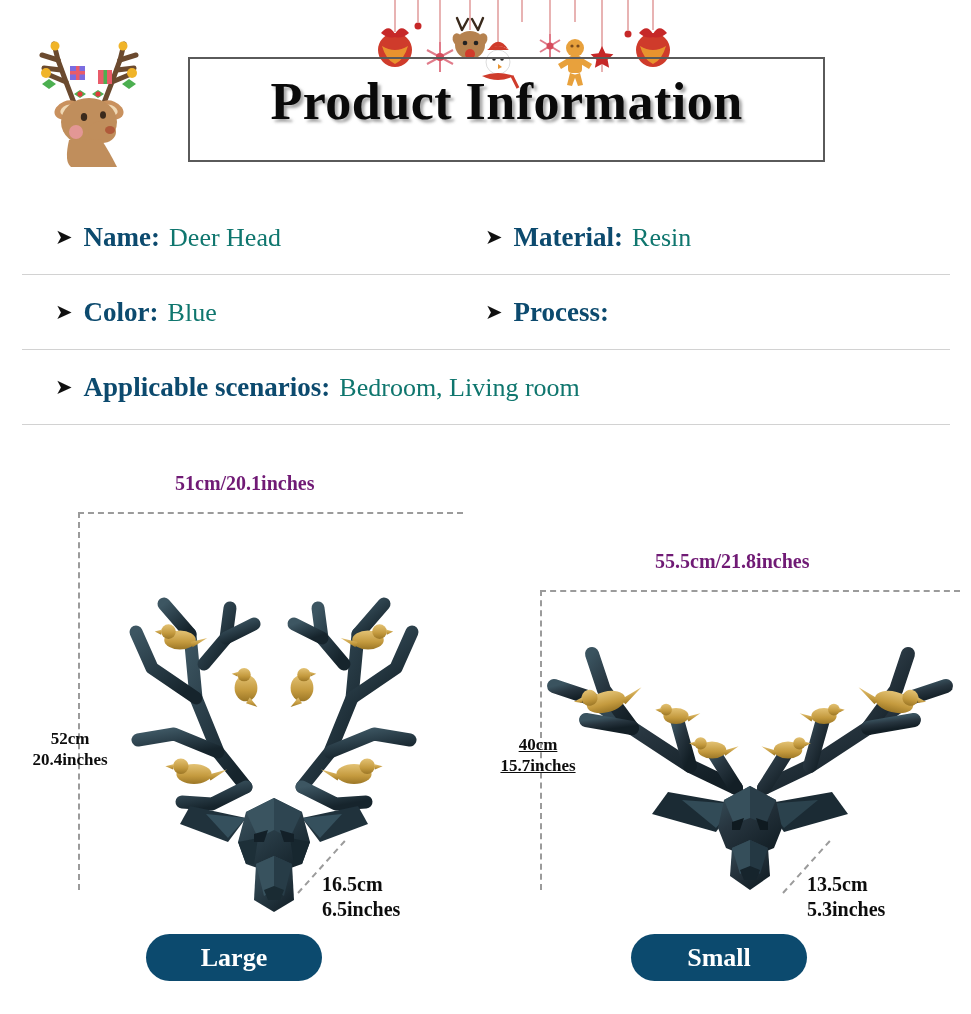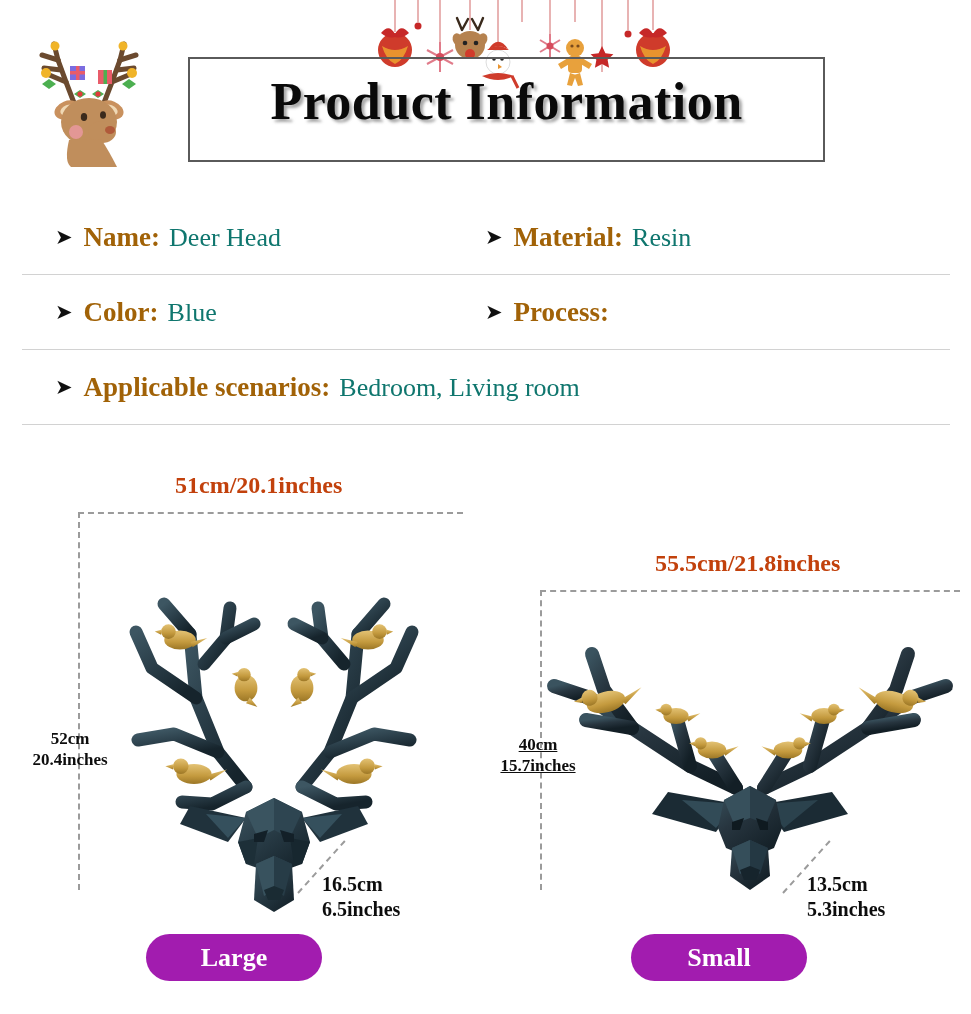--- a/index.html
+++ b/index.html
@@ -85,21 +85,21 @@
     font-size: 21px;
     color: #101010;
     margin-right: 11px;
     line-height: 1;
     position: relative;
     top: -2px;
   }
   .spec-label {
     font-size: 27px;
     font-weight: bold;
-    color: #a16207;
+    color: #0c4a6e;
     margin-right: 9px;
   }
   .spec-value {
     font-size: 26px;
     color: #0f766e;
     font-weight: normal;
   }
   .divider {
     position: absolute;
     left: 22px;
@@ -120,23 +120,23 @@
     position: absolute;
     top: 0;
     width: 486px;
     height: 574px;
   }
   .product.large { left: 0; }
   .product.small { left: 485px; }
 
   .dim-top {
     position: absolute;
-    font-size: 24px;
+    font-size: 20px;
     font-weight: bold;
-    color: #c2410c;
+    color: #701a75;
     white-space: nowrap;
   }
   .dash-h {
     position: absolute;
     height: 0;
     border-top: 2px dashed #9b9b9b;
   }
   .dash-v {
     position: absolute;
     width: 0;
@@ -160,21 +160,21 @@
   .dim-depth {
     position: absolute;
     font-size: 20px;
     font-weight: bold;
     color: #0d0d0d;
     line-height: 1.25;
     white-space: nowrap;
   }
   .size-pill {
     position: absolute;
-    background: #a21caf;
+    background: #0c4a6e;
     color: #ffffff;
     border-radius: 999px;
     font-size: 26px;
     font-weight: bold;
     text-align: center;
     line-height: 47px;
     height: 47px;
     width: 176px;
   }
   .stage {

